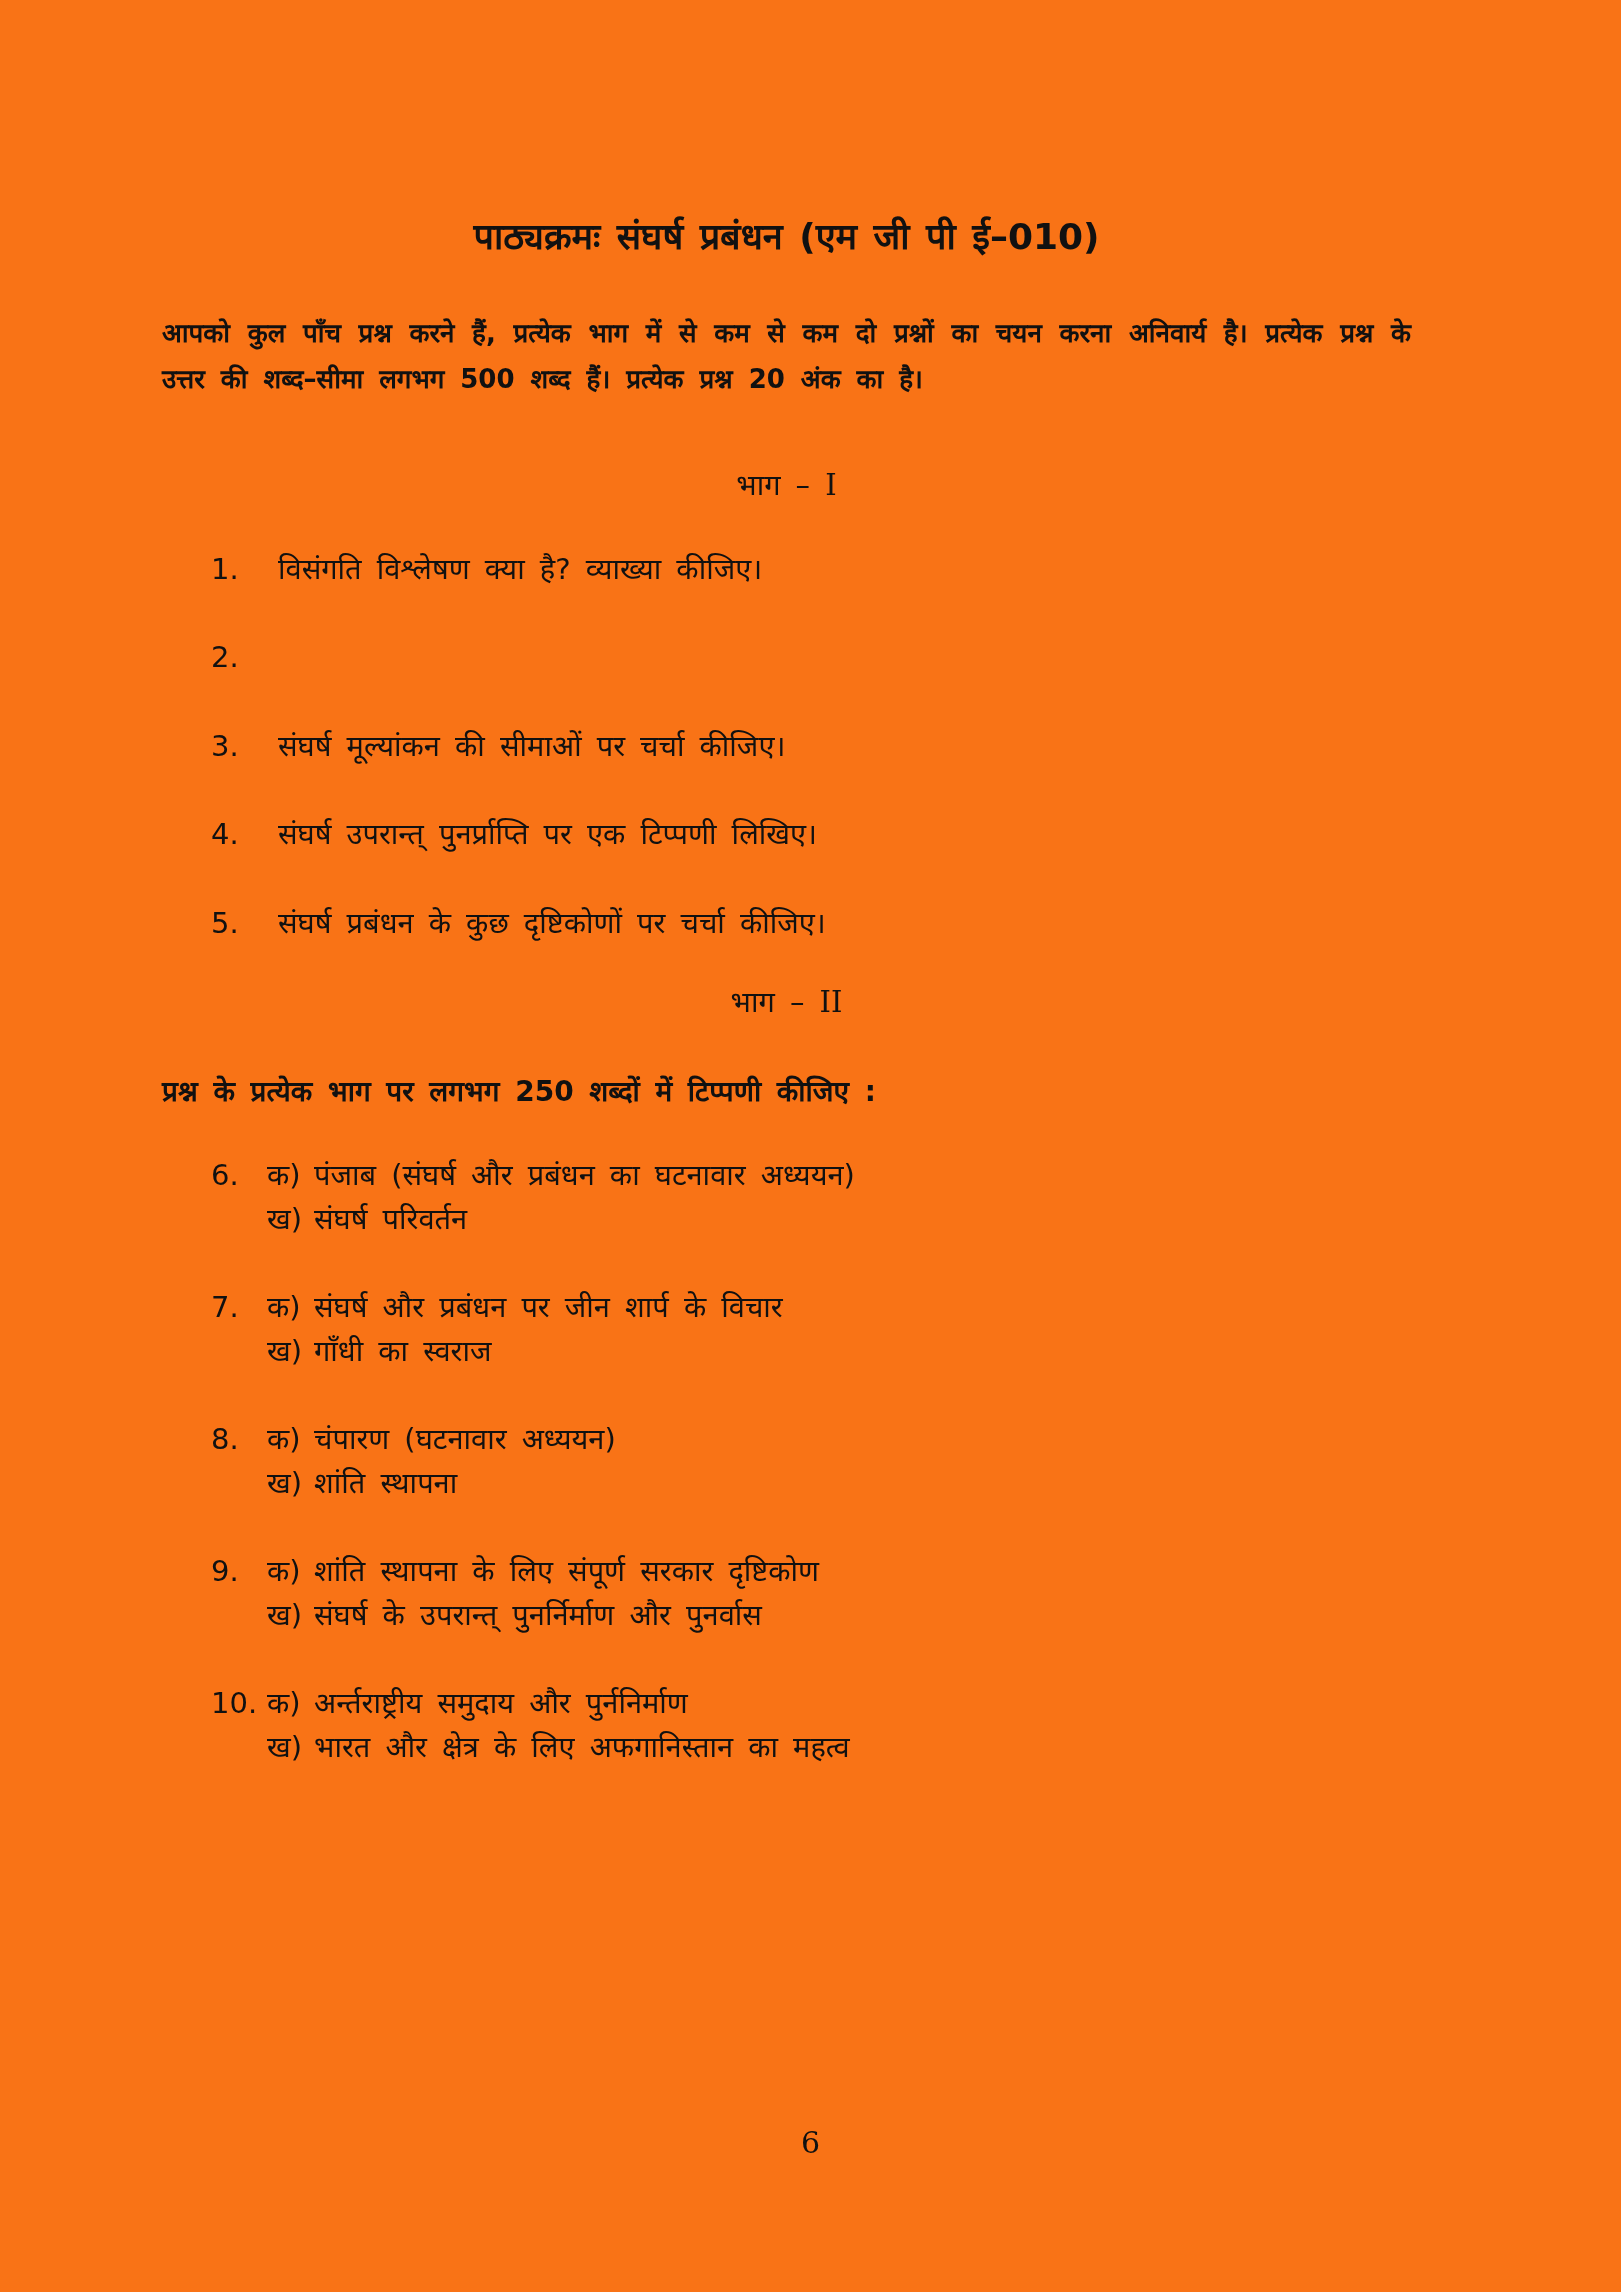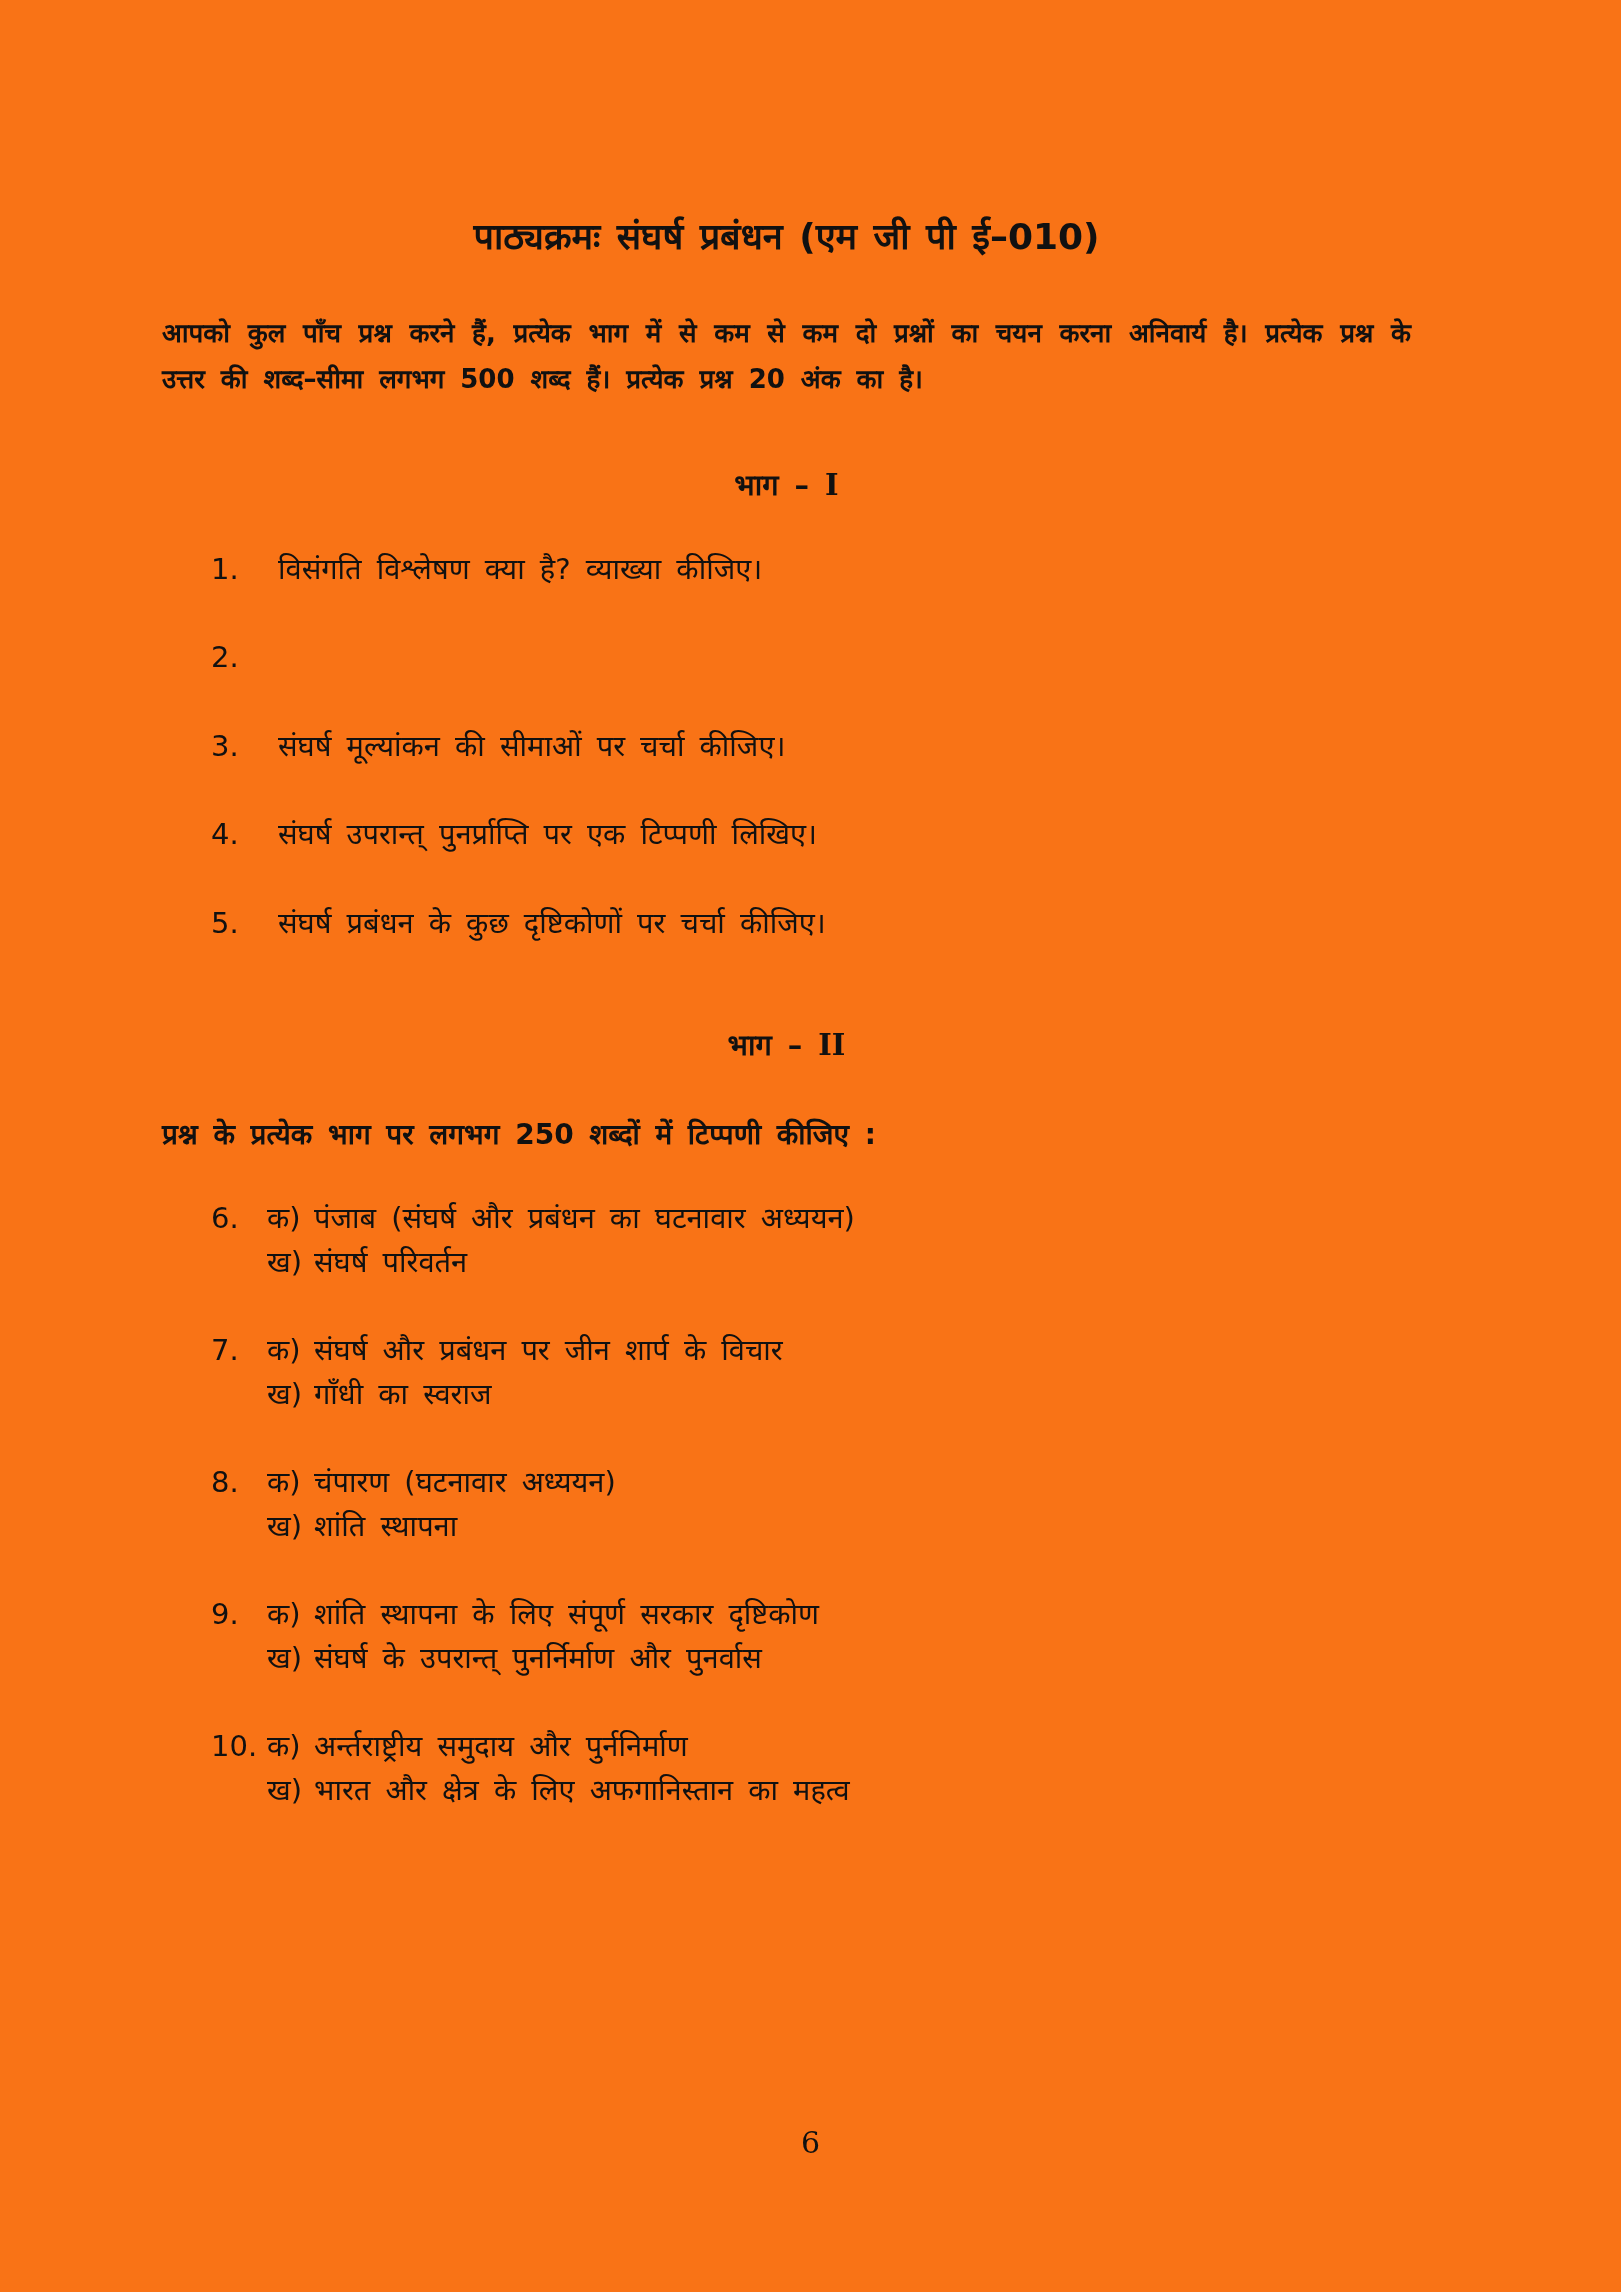--- a/index.html
+++ b/index.html
@@ -48,21 +48,21 @@
     margin-top: 43px;
     font-size: 26px;
     font-weight: bold;
     line-height: 1.78;
     text-align: justify;
     word-spacing: 6.9px;
   }
   .section-heading {
     text-align: center;
     font-size: 29px;
-    font-weight: bold;
+    font-weight: normal;
     margin-top: 61px;
     word-spacing: 5.9px;
   }
   .section-heading .roman {
     font-family: "DejaVu Serif", "Liberation Serif", serif;
   }
   .section-note {
     margin-top: 51px;
     font-size: 28px;
     font-weight: bold;
@@ -144,21 +144,21 @@
     <div class="q-row">
       <span class="q-num">4.</span>
       <span class="q-text">संघर्ष उपरान्त् पुनर्प्राप्ति पर एक टिप्पणी लिखिए।</span>
     </div>
     <div class="q-row">
       <span class="q-num">5.</span>
       <span class="q-text">संघर्ष प्रबंधन के कुछ दृष्टिकोणों पर चर्चा कीजिए।</span>
     </div>
   </div>
 
-  <div class="section-heading" style="margin-top:79px;">
+  <div class="section-heading" style="margin-top:36px;">
     <span>भाग –</span>
     <span class="roman">II</span>
   </div>
 
   <p class="section-note">प्रश्न के प्रत्येक भाग पर लगभग 250 शब्दों में टिप्पणी कीजिए :</p>
 
   <div class="q-list q-list-2">
 
     <div class="q-row">
       <span class="q-num">6.</span>

